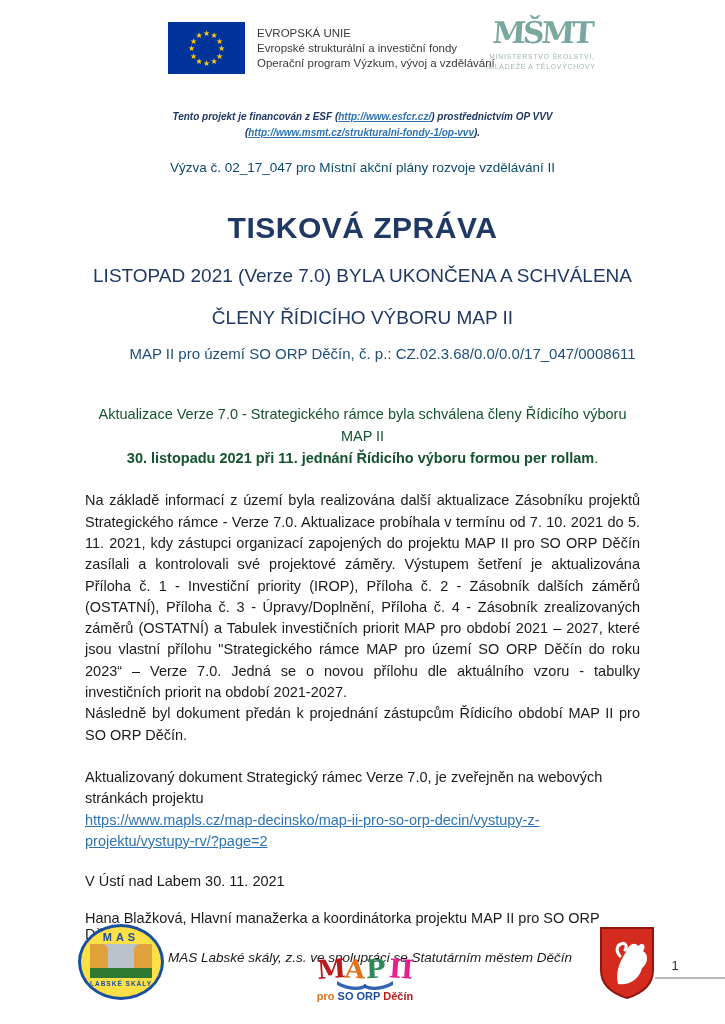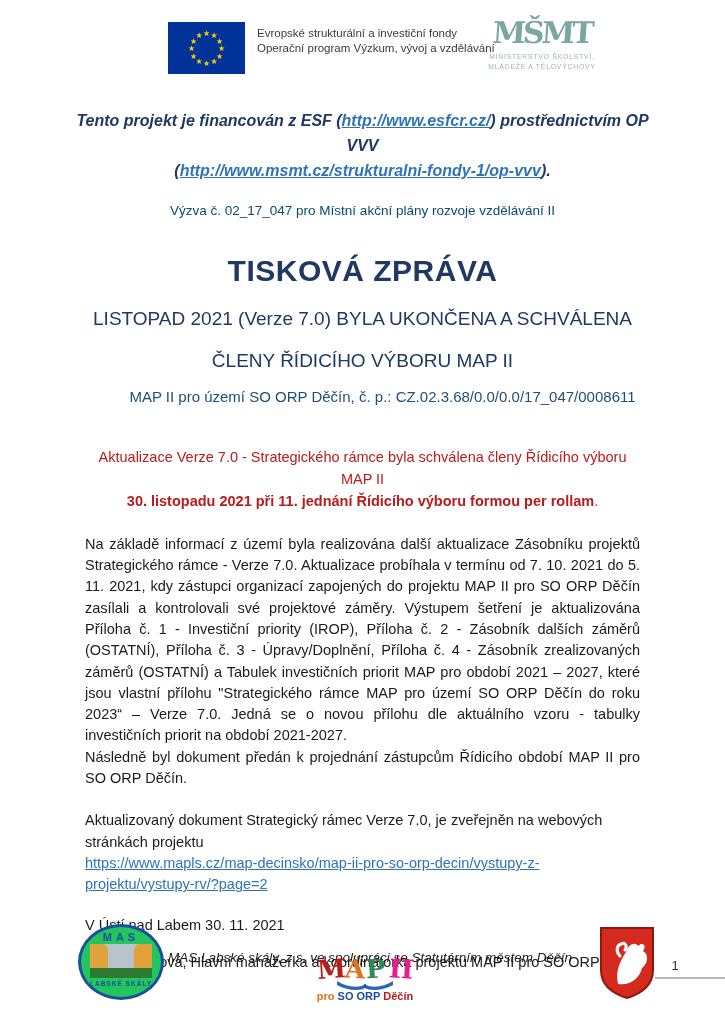--- a/index.html
+++ b/index.html
@@ -21,63 +21,63 @@
   .msmt-monogram{
     font-family:"DejaVu Serif",serif;
     font-size:30px;font-weight:700;letter-spacing:-3px;
     color:#7ba7a1;line-height:1;transform:skewX(-4deg);
   }
   .msmt-caption{margin-top:4px;font-size:6.8px;letter-spacing:.8px;color:#9cb4b1;line-height:1.5;}
   
   .funding{
     margin:14px 70px 0;
     text-align:center;
-    font-size:16px;font-weight:700;font-style:italic;
+    font-size:10px;font-weight:700;font-style:italic;
     color:#1F3864;line-height:1.55;
   }
   .funding a{color:#2E74B5;text-decoration:underline;}
   .call-line{margin:20px 0 0;text-align:center;font-size:13.5px;color:#0c4a6e;}
   
   .title{
     margin:36px 0 0;text-align:center;
     font-size:30px;font-weight:700;color:#1F3864;letter-spacing:.5px;
   }
   .subtitle{
     margin:20px 0 0;text-align:center;
     font-size:19px;font-weight:400;color:#1F3864;
   }
   .project-line{
     margin:16px 0 0;text-align:center;
     font-size:15px;font-weight:400;color:#1F4E79;padding-left:40px;
   }
   
   .approval{
     margin:42px 85px 0;text-align:center;
-    font-size:14.5px;line-height:1.5;color:#b91c1c;
+    font-size:14.5px;line-height:1.5;color:#14532d;
   }
   .approval .bold-underline{font-weight:700;}
   .para{
     margin:0 85px;font-size:14.5px;line-height:1.47;color:#1b1b1b;
   }
   .para.justify{text-align:justify;}
   .para.first{margin-top:21px;}
   .para3{margin-top:21px;}
   .doc-link{color:#2E74B5;text-decoration:underline;overflow-wrap:break-word;}
   .place-date{margin:21px 85px 0;font-size:14.5px;}
   .signature{margin:21px 85px 0;font-size:14.5px;}
   
   .footer{position:absolute;left:0;top:918px;width:725px;height:106px;}
   .partner-line{
     position:absolute;left:160px;top:32px;width:420px;text-align:center;
     font-size:13.5px;font-style:italic;color:#1b1b1b;
   }
   
   .mas-logo{
     position:absolute;left:78px;top:6px;width:86px;height:76px;
-    border:3px solid #1a4fa0;border-radius:50%;background:#22c55e;
+    border:3px solid #1a4fa0;border-radius:50%;background:#fde047;
     box-sizing:border-box;overflow:hidden;text-align:center;
   }
   .mas-top{font-size:11px;font-weight:700;color:#1a4fa0;letter-spacing:4px;margin-top:4px;}
   .mas-scene{position:relative;width:62px;height:34px;margin:1px auto 0;background:#b9c3cc;overflow:hidden;}
   .mas-rock-l,.mas-rock-r{position:absolute;top:0;width:18px;height:30px;background:#e0a33c;}
   .mas-rock-l{left:0;border-radius:0 6px 6px 0;}
   .mas-rock-r{right:0;border-radius:6px 0 0 6px;}
   .mas-forest{position:absolute;left:0;bottom:0;width:100%;height:10px;background:#2f7a33;}
   .mas-bottom{font-size:6.5px;font-weight:700;color:#1a4fa0;letter-spacing:1px;margin-top:2px;}
   
@@ -117,20 +117,21 @@
             <text x="46" y="42">★</text>
           <text x="38.5" y="44">★</text>
             <text x="31" y="42">★</text>
             <text x="25.5" y="36.5">★</text>
           <text x="23.5" y="29">★</text>
             <text x="25.5" y="21.5">★</text>
             <text x="31" y="16">★</text>
         </g>
       </svg>
       <div class="eu-text">
+        <div>EVROPSKÁ UNIE</div>
         <div>Evropské strukturální a investiční fondy</div>
         <div>Operační program Výzkum, vývoj a vzdělávání</div>
       </div>
     </div>
     <div class="msmt-block">
       <div class="msmt-monogram">MŠMT</div>
       <div class="msmt-caption">
         <div>MINISTERSTVO ŠKOLSTVÍ,</div>
         <div>MLÁDEŽE A TĚLOVÝCHOVY</div>
       </div>

